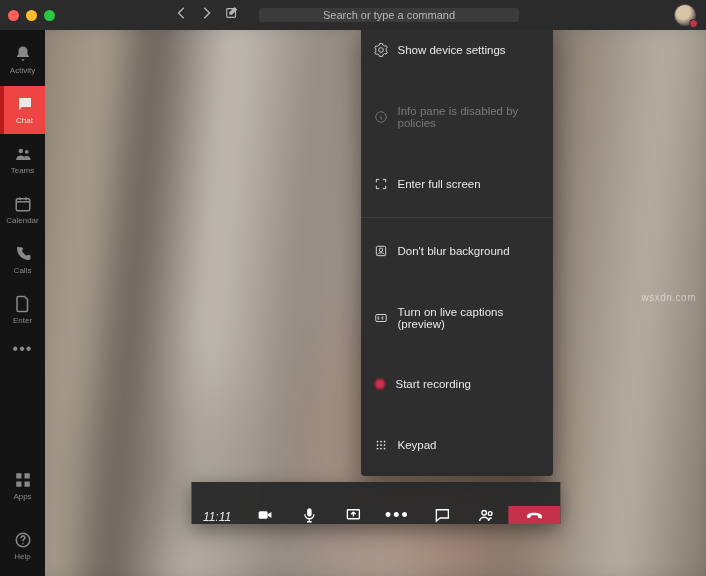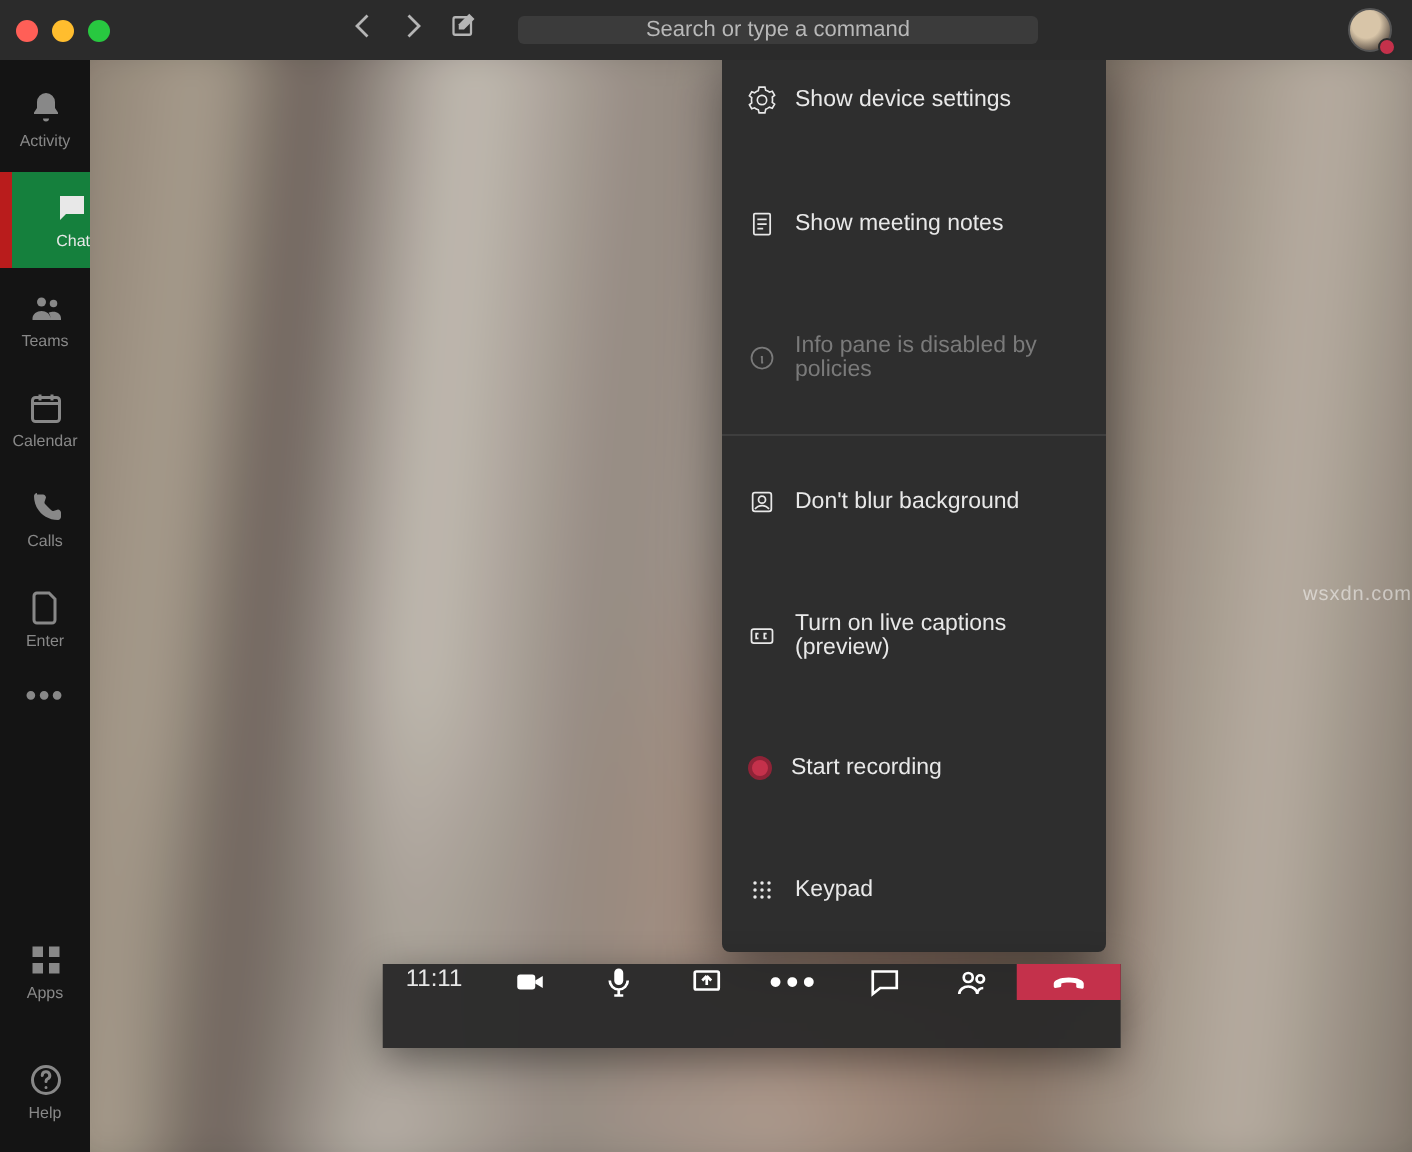--- a/index.html
+++ b/index.html
@@ -18,41 +18,41 @@
   .compose { margin-left: 12px; }
   .search { margin-left: 20px; flex: 0 0 260px; height: 14px; background: #3b3b3b; border-radius: 3px; display: flex; align-items: center; justify-content: center; color: #b8b8b8; font-size: 11px; }
   .avatar { position: absolute; right: 10px; width: 22px; height: 22px; border-radius: 50%; background: radial-gradient(circle at 40% 35%, #d8c5a8 0 40%, #5a4f46 80%); border: 1px solid #555; }
   .presence { position: absolute; right: 8px; bottom: 2px; width: 9px; height: 9px; border-radius: 50%; background: #c4314b; border: 1.5px solid #2b2b2b; }
 
   .body { flex: 1; display: flex; min-height: 0; }
 
   
   .rail { width: 45px; background: #141414; display: flex; flex-direction: column; align-items: center; padding-top: 6px; gap: 2px; position: relative; }
   .rail-item { width: 45px; height: 48px; display: flex; flex-direction: column; align-items: center; justify-content: center; gap: 3px; color: #888; cursor: pointer; font-size: 8px; }
-  .rail-item.active { background: #15803d; color: #e8e8e8; border-left: 6px solid #b91c1c; align-items: flex-end; }
+  .rail-item.active { background: #ef4444; color: #e8e8e8; border-left: 4px solid #b91c1c; }
   .rail-item svg { width: 18px; height: 18px; fill: currentColor; }
   .rail-overflow { color: #888; font-size: 16px; margin-top: 4px; letter-spacing: 1px; }
   .rail-bottom { margin-top: auto; margin-bottom: 6px; display:flex; flex-direction:column; gap:12px; align-items:center;}
 
   
   .stage { flex: 1; position: relative; overflow: hidden; }
   .video-bg { position: absolute; inset: 0;
     background:
       radial-gradient(ellipse 220px 280px at 58% 75%, rgba(170,120,100,0.55), transparent 70%),
       radial-gradient(ellipse 160px 200px at 20% 80%, rgba(120,110,100,0.4), transparent 70%),
       linear-gradient(95deg, #8f8173 0%, #b2a796 12%, #6d615a 18%, #cfc8be 28%, #9c9188 40%, #b7aca0 55%, #8d7f72 70%, #c2b8ab 85%, #7a6f64 100%);
     filter: blur(14px) brightness(0.95);
     transform: scale(1.08);
   }
-  .watermark { position: absolute; right: 0; top: 48%; color: rgba(255,255,255,0.5); font-size: 10px; letter-spacing: .5px; }
+  .watermark { position: absolute; right: 10px; top: 48%; color: rgba(255,255,255,0.5); font-size: 10px; letter-spacing: .5px; }
 
   
   .callbar { position: absolute; left: 50%; transform: translateX(-50%); bottom: 52px; height: 42px;
-    background: rgba(40,40,40,0.95); border-radius: 0; display: flex; align-items: flex-start;
-    box-shadow: 0 6px 20px rgba(0,0,0,0.45); overflow: hidden; }
+    background: rgba(40,40,40,0.95); border-radius: 0; display: flex; align-items: flex-end;
+    box-shadow: 0 6px 20px rgba(0,0,0,0.45); overflow: hidden; font-style: italic; }
   .cb-time { color: #e6e6e6; font-size: 12px; display: flex; align-items: center; padding: 0 12px; }
   .cb-btn { width: 44px; display: flex; align-items: center; justify-content: center; cursor: pointer; color: #fff; position: relative; }
   .cb-btn svg { width: 18px; height: 18px; fill: currentColor; }
   .cb-sep { width: 1px; background: rgba(255,255,255,0.14); }
   .cb-hang { background: #c4314b; width: 52px; }
   .cb-more-dots { font-size: 18px; letter-spacing: 2px; line-height: 1; }
 
   
   .menu { position: absolute; width: 192px; background: #2e2e2e; border-radius: 4px; box-shadow: 0 10px 28px rgba(0,0,0,0.5); bottom: 100px; left: 50%; transform: translateX(-15px); overflow: hidden; }
   .menu-item { display: flex; align-items: center; gap: 10px; padding: 24px 13px; color: #e8e8e8; font-size: 11.5px; cursor: pointer; }
@@ -161,33 +161,32 @@
       <div class="video-bg"></div>
       <div class="watermark">wsxdn.com</div>
 
       <div class="menu">
         <div class="menu-item">
           <svg viewBox="0 0 24 24">
               <path d="M12 8a4 4 0 1 0 0 8 4 4 0 0 0 0-8zm9 4c0 .7-.1 1.3-.2 2l2 1.6-2 3.4-2.4-.8c-1 .8-2 1.4-3.2 1.7L14.5 23h-5l-.7-2.6c-1.2-.3-2.3-.9-3.2-1.7l-2.4.8-2-3.4 2-1.6C3.1 13.3 3 12.7 3 12s.1-1.3.2-2l-2-1.6 2-3.4 2.4.8c1-.8 2-1.4 3.2-1.7L9.5 1h5l.7 2.6c1.2.3 2.3.9 3.2 1.7l2.4-.8 2 3.4-2 1.6c.1.7.2 1.3.2 2z" fill="none" stroke="currentColor" stroke-width="1.4"></path>
             </svg>
           <span>Show device settings</span>
         </div>
-        <div class="menu-item">
-          <svg viewBox="0 0 24 24">
-              <rect x="5" y="3" width="14" height="18" rx="1" fill="none" stroke="currentColor" stroke-width="1.5"></rect>
-              <path d="M8 8h8M8 12h8M8 16h5" stroke="currentColor" stroke-width="1.5"></path>
-            </svg>
-          <span>Show meeting notes</span>
-        </div>
         <div class="menu-item disabled">
           <svg viewBox="0 0 24 24">
               <circle cx="12" cy="12" r="9" fill="none" stroke="currentColor" stroke-width="1.5"></circle>
               <path d="M12 8h.01M11 11h1v5h1" stroke="currentColor" stroke-width="1.5" fill="none"></path>
             </svg>
           <span>Info pane is disabled by policies</span>
+        </div>
+        <div class="menu-item">
+          <svg viewBox="0 0 24 24">
+              <path d="M4 9V4h5M20 9V4h-5M4 15v5h5M20 15v5h-5" stroke="currentColor" stroke-width="1.6" fill="none"></path>
+            </svg>
+          <span>Enter full screen</span>
         </div>
         <div class="menu-divider"></div>
         <div class="menu-item">
           <svg viewBox="0 0 24 24">
               <circle cx="12" cy="10" r="3" fill="none" stroke="currentColor" stroke-width="1.5"></circle>
               <rect x="4" y="4" width="16" height="16" rx="2" fill="none" stroke="currentColor" stroke-width="1.5"></rect>
               <path d="M6 18c1.5-2 3.5-3 6-3s4.5 1 6 3" stroke="currentColor" stroke-width="1.5" fill="none"></path>
             </svg>
           <span>Don't blur background</span>
         </div>

